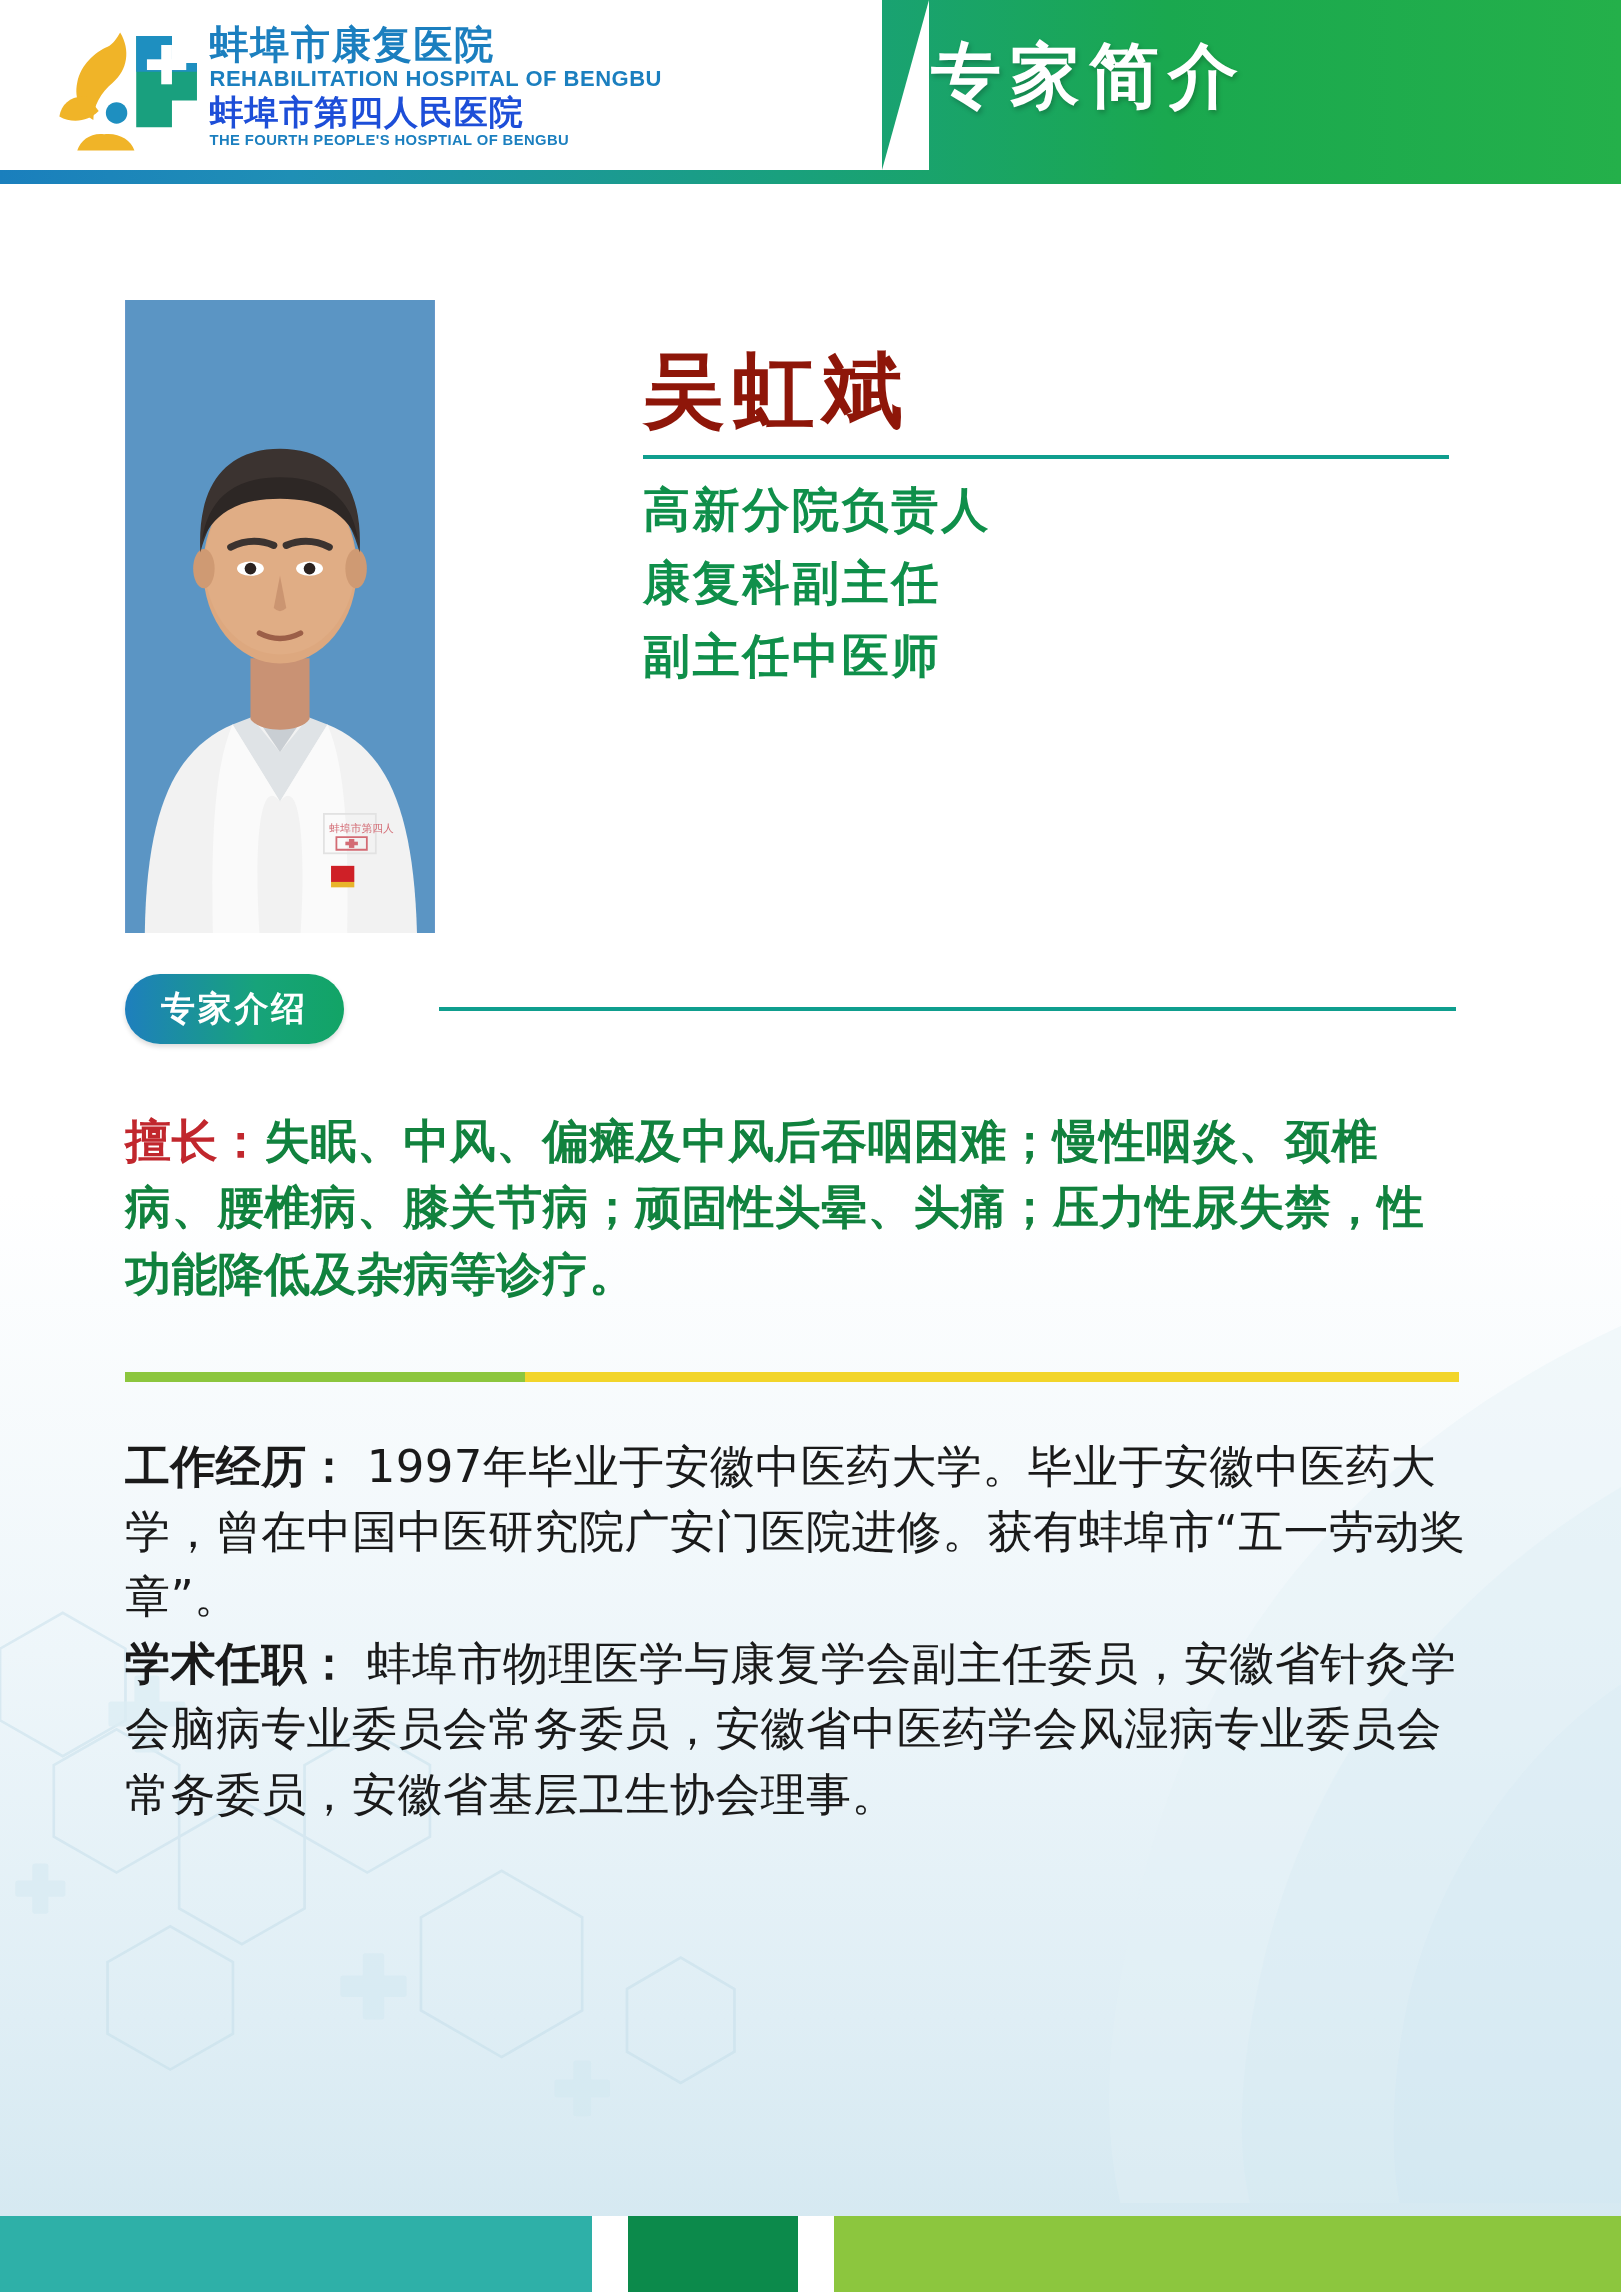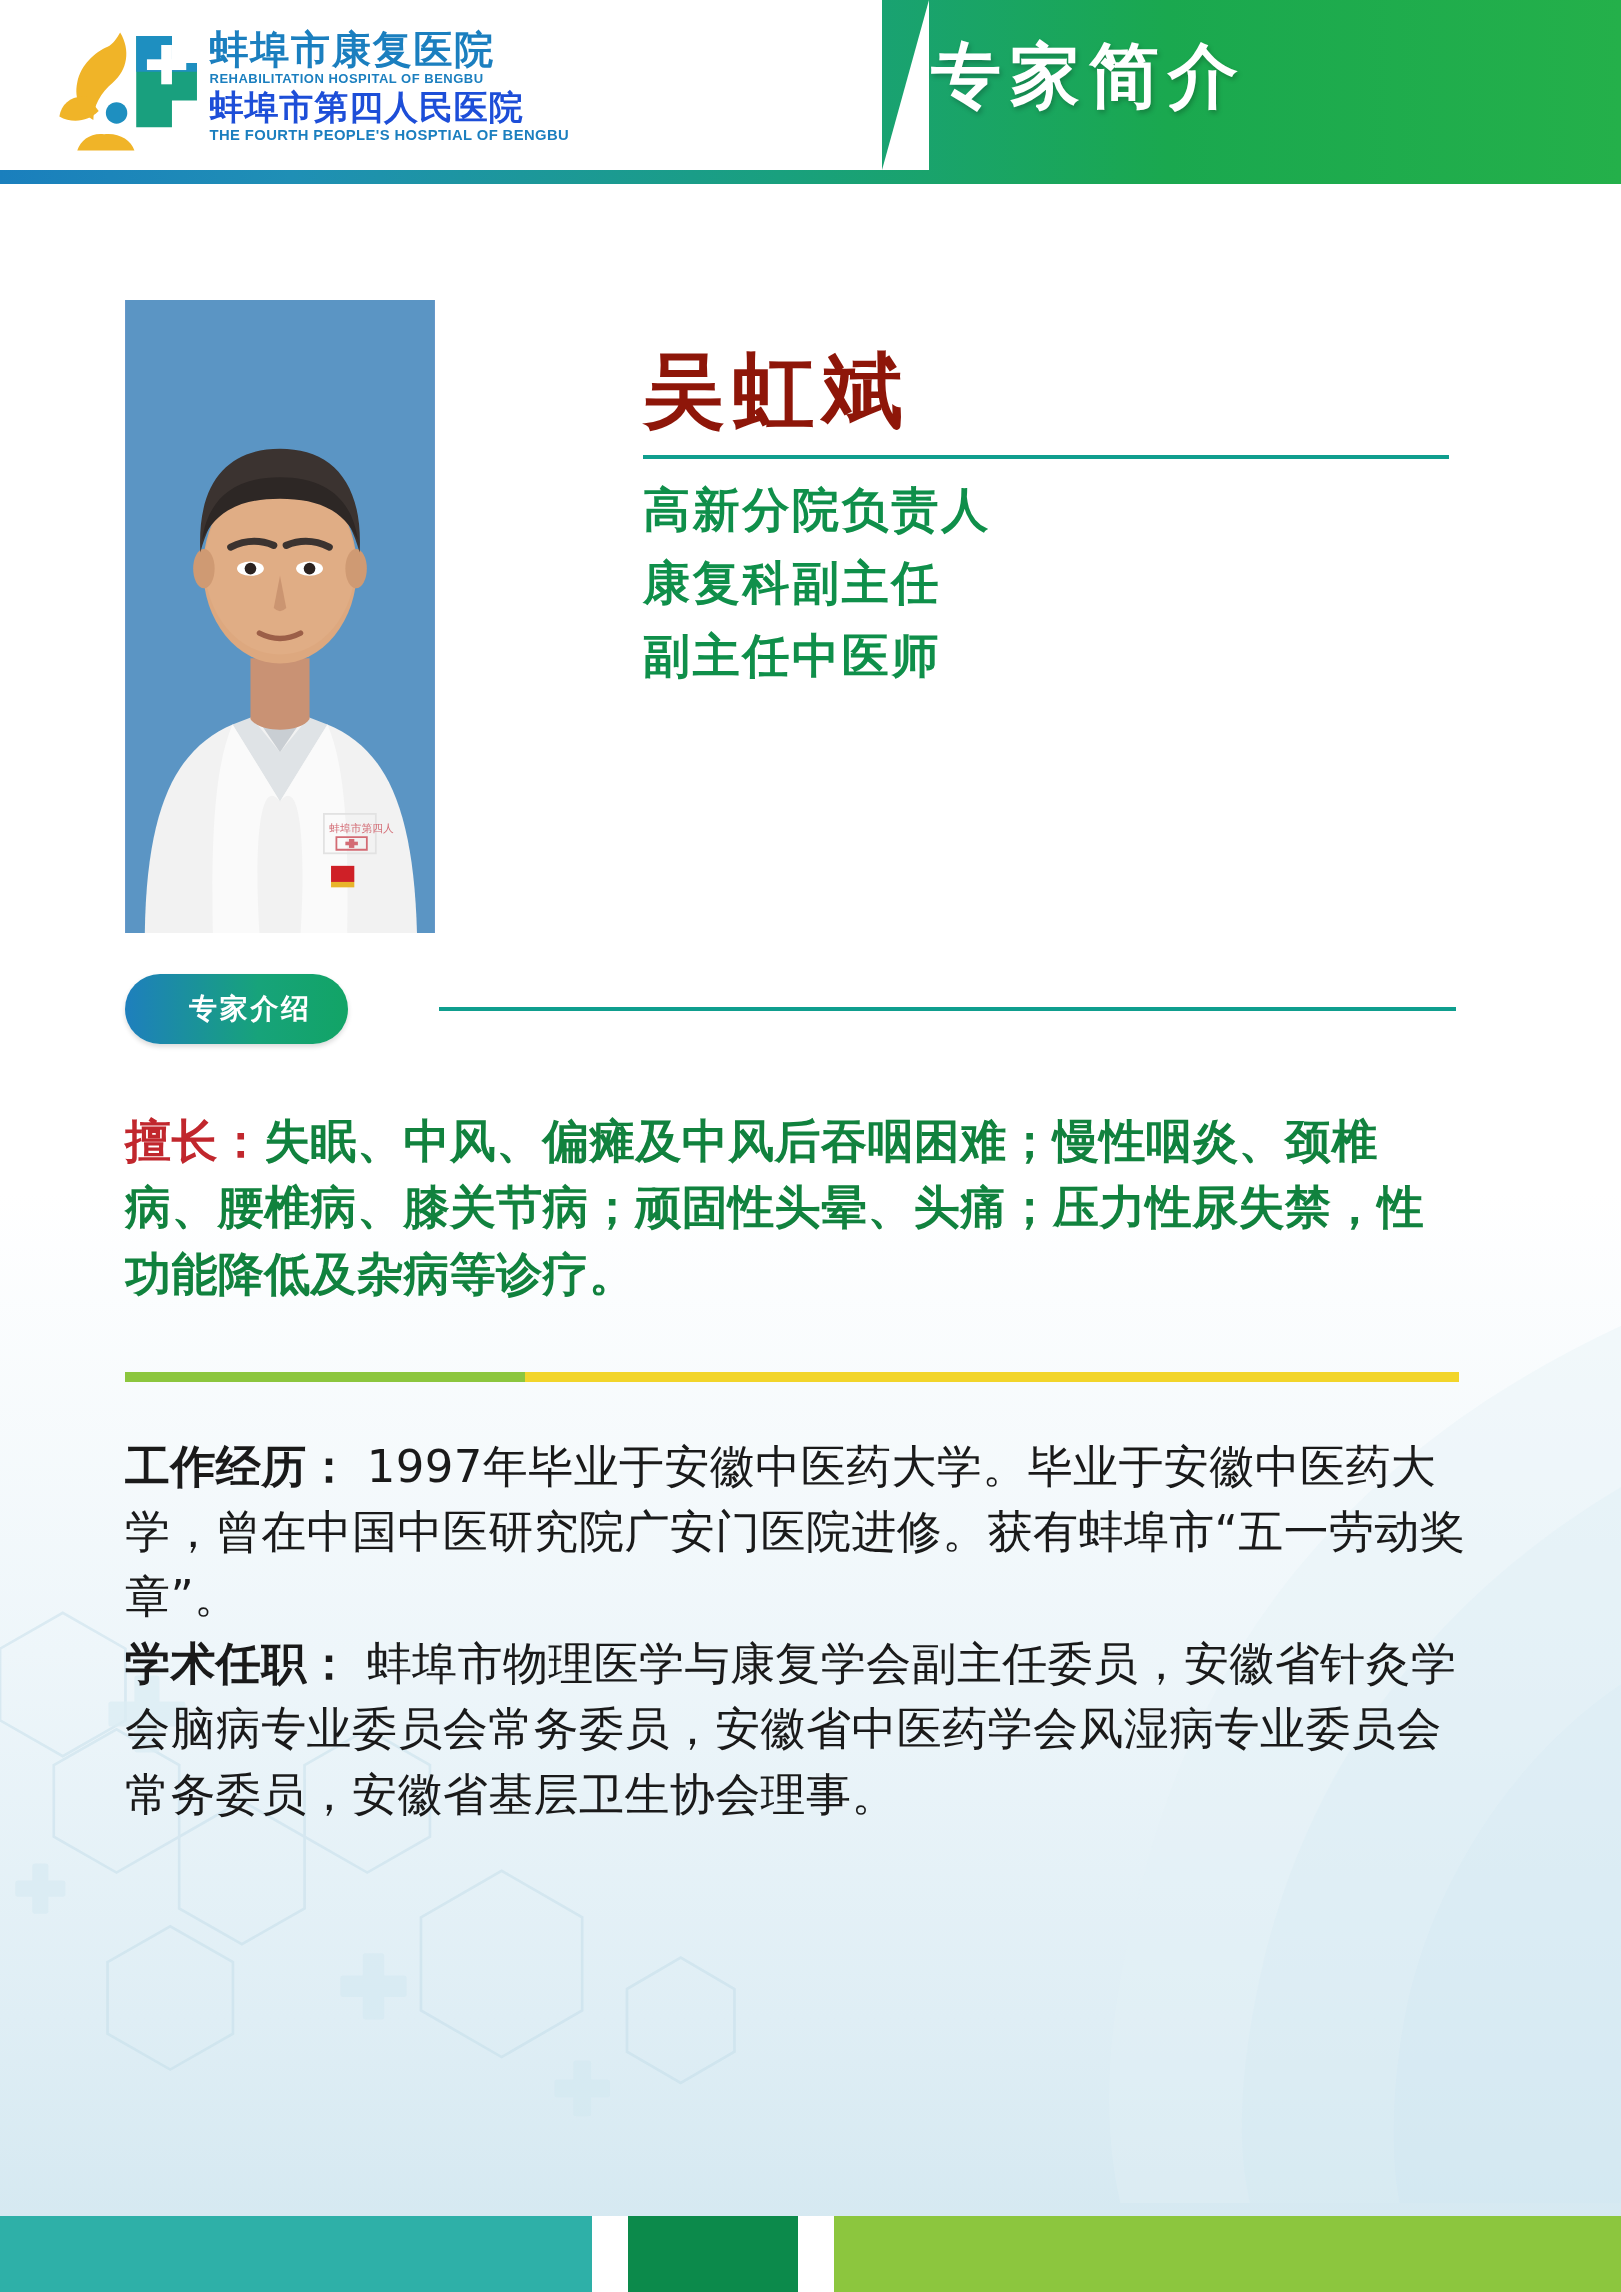--- a/index.html
+++ b/index.html
@@ -93,21 +93,21 @@
   }
   .logo-cn1 {
     font-family: "DejaVu Sans", sans-serif;
     font-size: 39px;
     font-weight: bold;
     color: #1b7fbf;
     letter-spacing: 1.8px;
   }
   .logo-en1 {
     font-family: "Liberation Sans", sans-serif;
-    font-size: 13px;
+    font-size: 22px;
     font-weight: bold;
     color: #1b7fbf;
     letter-spacing: 0.5px;
     margin: 2.7px 0 4.5px 0;
   }
   .logo-cn2 {
     font-family: "DejaVu Sans", sans-serif;
     font-size: 34px;
     font-weight: bold;
     color: #1d4ed8;
@@ -203,25 +203,24 @@
     height: 70px;
     padding: 0 36px;
     display: flex;
     align-items: center;
     border-radius: 35px;
     background: linear-gradient(90deg, #1e7fbd 0%, #17a37a 60%, #12a466 100%);
     box-shadow: 0 2.7px 5.4px rgba(0,0,0,0.15);
   }
   .section-pill-label {
     font-family: "DejaVu Sans", sans-serif;
-    font-size: 28px;
+    font-size: 34px;
     font-weight: bold;
     color: #ffffff;
     letter-spacing: 2.7px;
-    margin-left: 28px;
   }
   .section-rule {
     position: absolute;
     left: 439px;
     top: 33px;
     width: 1017px;
     height: 4.5px;
     background: #0f9e8e;
   }
 

